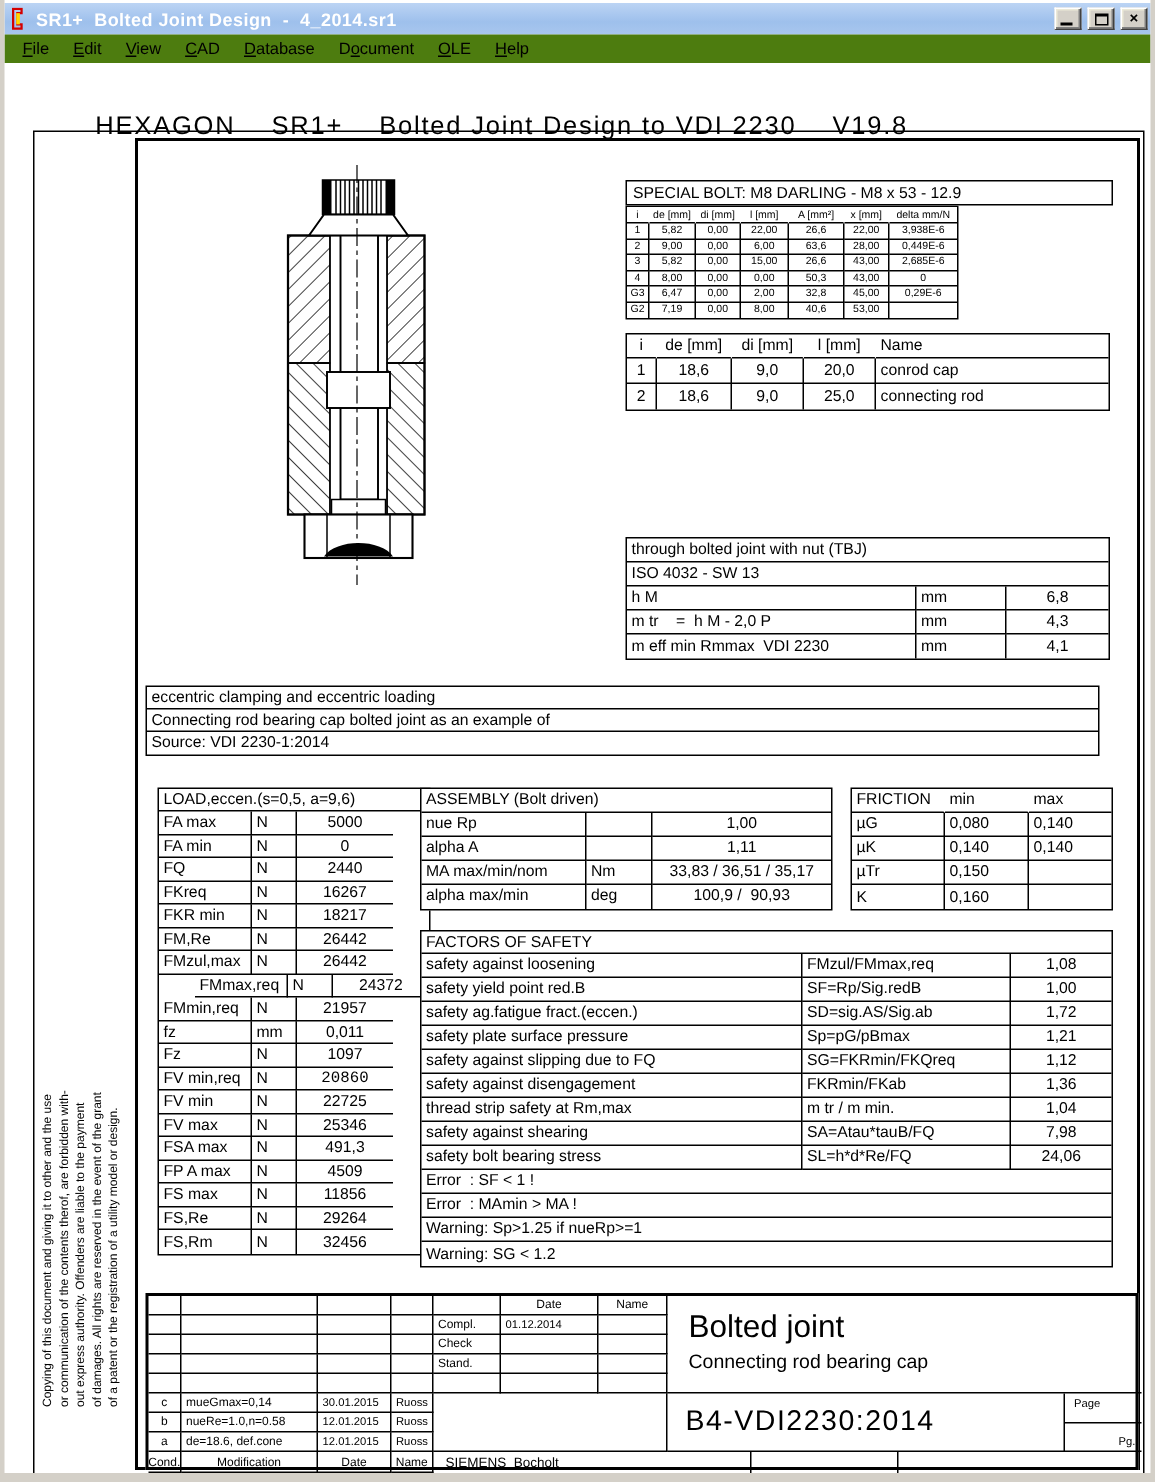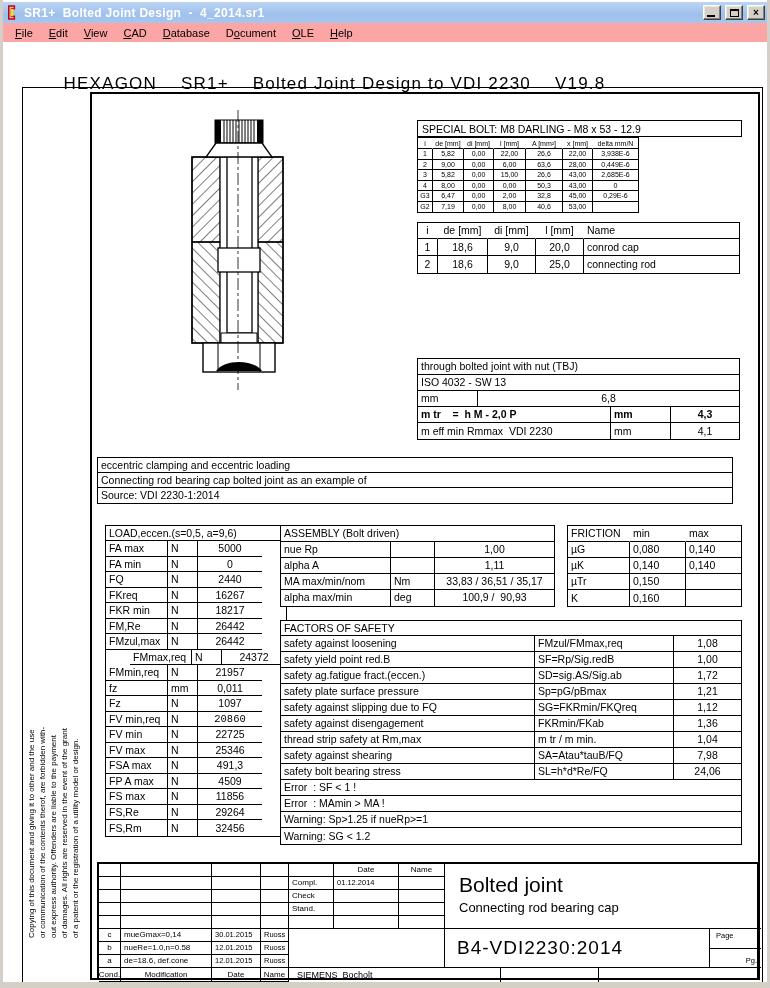--- a/index.html
+++ b/index.html
@@ -8,21 +8,21 @@
 .edge{position:absolute;background:#d4d0c8;z-index:60}
 #edge-l{left:0;top:0;width:3px;height:988px}
 #edge-r{right:0;top:0;width:3px;height:988px}
 #edge-b{left:0;bottom:0;width:770px;height:6px}
 .titlebar{position:absolute;left:3px;top:2px;right:3px;height:21px;background:linear-gradient(#bcd4f4,#9ec0ec 60%,#a8c6ee);display:flex;align-items:center;padding:0 2px;gap:4px;z-index:55}
 .title-text{flex:1;color:#fff;font-weight:bold;font-size:12px;letter-spacing:.3px;white-space:pre;overflow:hidden}
 .win-btn{width:18px;height:15px;background:#d4d0c8;border:1px solid;border-color:#fff #404040 #404040 #fff;box-shadow:inset -1px -1px 0 #808080,inset 1px 1px 0 #ece9d8;display:flex;align-items:center;justify-content:center;position:relative}
 .glyph-min{position:absolute;left:3px;bottom:2px;width:8px;height:2px;background:#000}
 .glyph-max{width:9px;height:8px;border:1px solid #000;border-top:2px solid #000}
 .glyph-close{font-size:10px;font-weight:bold;line-height:1}
-.menubar{position:absolute;left:3px;top:23px;right:3px;height:19px;background:#fca5a5;display:flex;align-items:center;padding-left:4px;font-size:11px;z-index:55}
+.menubar{position:absolute;left:3px;top:23px;right:3px;height:19px;background:#4d7c0f;display:flex;align-items:center;padding-left:4px;font-size:11px;z-index:55}
 .menu-item{padding:2px 8px;white-space:pre}
 .content{position:absolute;left:0;top:42px;width:770px;height:946px;background:#fff}
 .abs{position:absolute}
 .hdr{position:absolute;left:28px;top:12px;font-size:17px;letter-spacing:1.2px;white-space:pre}
 .hdr span{margin-right:24px}
 .sheet-thin{position:absolute;left:22px;top:45px;width:741px;height:897px;border:1px solid #000}
 .frame{position:absolute;left:90px;top:50px;width:670px;height:888px;border:2px solid #000}
 .box{position:absolute;border:1px solid #000;background:#fff;display:flex;align-items:center;white-space:pre;overflow:hidden}
 .tb{position:absolute;background:#fff;border:1px solid #000}
 .tb .row{display:flex}
@@ -230,24 +230,25 @@
       </div>
 
     <div class="tb" style="left:417px;top:316px;width:323px">
         <div class="row" style="height: 16px;">
           <div class="cell f10" style="flex: 1 1 0%;">through bolted joint with nut (TBJ)</div>
         </div>
         <div class="row" style="height: 16px;">
           <div class="cell f10" style="flex: 1 1 0%;">ISO 4032 - SW 13</div>
         </div>
         <div class="row" style="height: 16px;">
+          <div class="cell f10" style="width: 193px;">h M</div>
           <div class="cell f10" style="width: 60px;">mm</div>
           <div class="cell c f10" style="flex: 1 1 0%;">6,8</div>
         </div>
-        <div class="row" style="height: 16px; font-weight: bold;">
+        <div class="row" style="height: 16px;">
           <div class="cell f10" style="width: 193px;">m tr    =  h M - 2,0 P</div>
           <div class="cell f10" style="width: 60px;">mm</div>
           <div class="cell c f10" style="flex: 1 1 0%;">4,3</div>
         </div>
         <div class="row" style="height: 16px;">
           <div class="cell f10" style="width: 193px;">m eff min Rmmax  VDI 2230</div>
           <div class="cell f10" style="width: 60px;">mm</div>
           <div class="cell c f10" style="flex: 1 1 0%;">4,1</div>
         </div>
       </div>

